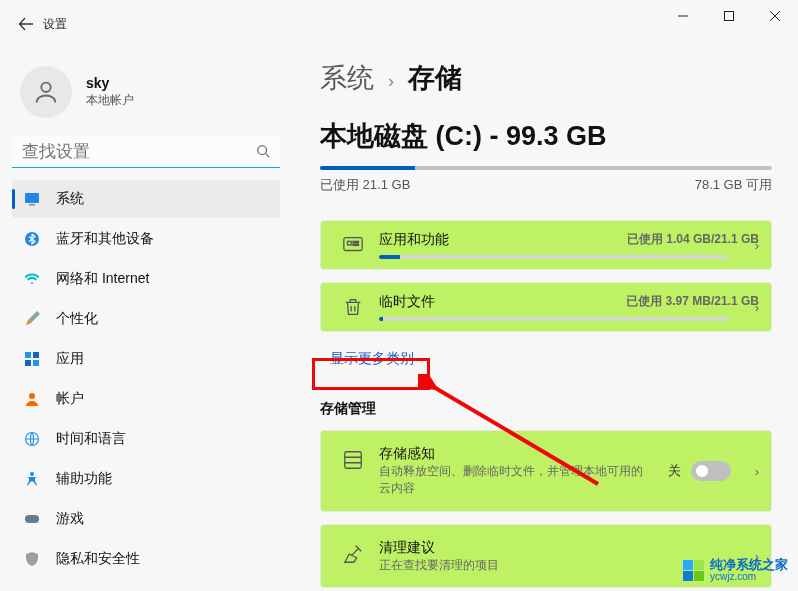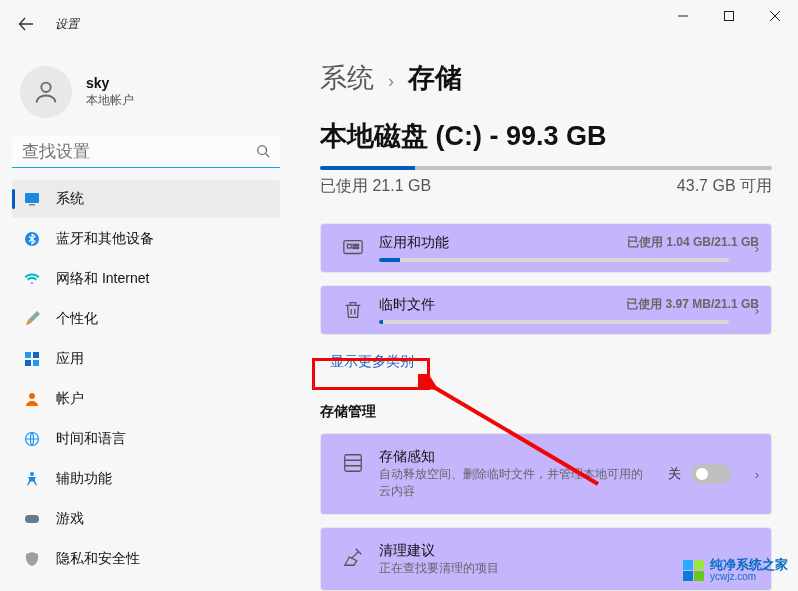--- a/index.html
+++ b/index.html
@@ -1,21 +1,21 @@
 <!DOCTYPE html>
 <html><head>
 <meta charset="utf-8">
 <style>
   * { box-sizing: border-box; }
   html, body { margin:0; padding:0; width:798px; height:591px; font-family:"Microsoft YaHei","Segoe UI",sans-serif; background:#f7f7f7; overflow:hidden; }
   .window { position:relative; width:798px; height:591px; background:#f7f7f7; }
   
   .titlebar { position:absolute; top:0; left:0; right:0; height:48px; display:flex; align-items:center; }
   .back-icon { margin-left:18px; width:16px; height:16px; color:#333; }
-  .app-title { margin-left:21px; font-size:12px; color:#222;font-style:italic; }
+  .app-title { margin-left:9px; font-size:12px; color:#222; }
   .win-buttons { position:absolute; right:0; top:0; display:flex; }
   .win-btn { width:46px; height:32px; display:flex; align-items:center; justify-content:center; color:#222; }
   .win-btn svg { width:10px; height:10px; }
 
   
   .sidebar { position:absolute; left:0; top:58px; width:300px; padding-left:12px; }
   .user { display:flex; align-items:center; padding:8px 8px 18px 8px; }
   .avatar { width:52px; height:52px; border-radius:50%; background:#e8e8e8; display:flex; align-items:center; justify-content:center; margin-right:14px;}
   .avatar svg { width:28px; height:28px; color:#6b6b6b; }
   .user-name { font-size:14px; font-weight:600; color:#111; line-height:1.2; }
@@ -31,23 +31,23 @@
 
   
   .content { position:absolute; left:320px; right:22px; top:60px; bottom:0; overflow:hidden; }
   .breadcrumbs { display:flex; align-items:baseline; gap:14px; color:#666; }
   .bc-parent { font-size:27px; color:#5a5a5a; }
   .bc-chevron { font-size:18px; color:#888; }
   .bc-current { font-size:27px; font-weight:600; color:#111; }
   .disk-title { font-size:27px; font-weight:700; color:#111; margin-top:22px; }
   .disk-bar { width:452px; height:4px; background:#c3c3c3; border-radius:2px; margin-top:12px; overflow:hidden; }
   .disk-bar-fill { height:100%; background:#005fb8; }
-  .disk-meta { width:452px; display:flex; justify-content:space-between; font-size:16px; color:#555; margin-top:6px; }
-
-  .card { width:452px; border:1px solid #e6e6e6; border-radius:4px; background:#c4b5fd; padding:10px 12px; display:flex; align-items:center; margin-top:12px; position:relative;}
+  .disk-meta { width:452px; display:flex; justify-content:space-between; font-size:13px; color:#555; margin-top:6px; }
+
+  .card { width:452px; border:1px solid #e6e6e6; border-radius:4px; background:#bef264; padding:10px 12px; display:flex; align-items:center; margin-top:12px; position:relative;}
   .card-icon { width:40px; display:flex; justify-content:center; color:#555; }
   .card-icon svg { width:22px; height:22px; }
   .card-body { flex:1; padding-left:6px; }
   .card-title { font-size:14px; color:#111; }
   .card-sub { font-size:12px; color:#666; line-height:1.4; }
   .card-usage { font-size:12px; color:#666; text-align:right;font-weight:bold; }
   .card-bar { height:4px; background:#d6d6d6; border-radius:2px; margin-top:6px; width:350px; overflow:hidden;}
   .card-bar-fill { height:100%; background:#005fb8; }
   .card-chevron { position:absolute; right:12px; top:50%; transform:translateY(-50%); color:#666; font-size:13px; }
 
@@ -224,21 +224,21 @@
       <span class="bc-chevron">›</span>
       <span class="bc-current">存储</span>
     </div>
 
     <div class="disk-title">本地磁盘 (C:) - 99.3 GB</div>
     <div class="disk-bar">
         <div class="disk-bar-fill" style="width:21%"></div>
       </div>
     <div class="disk-meta">
       <span>已使用 21.1 GB</span>
-      <span>43.7 GB 可用</span>
+      <span>78.1 GB 可用</span>
     </div>
 
     <div class="card" style="margin-top:26px;">
       <div class="card-icon">
         <svg viewBox="0 0 24 24" fill="none" stroke="currentColor" stroke-width="1.4">
             <rect x="2" y="4" width="20" height="14" rx="2"></rect>
             <rect x="6" y="8" width="4" height="4"></rect>
             <rect x="12" y="8" width="6" height="1.5"></rect>
             <rect x="12" y="11" width="6" height="1.5"></rect>
           </svg>

